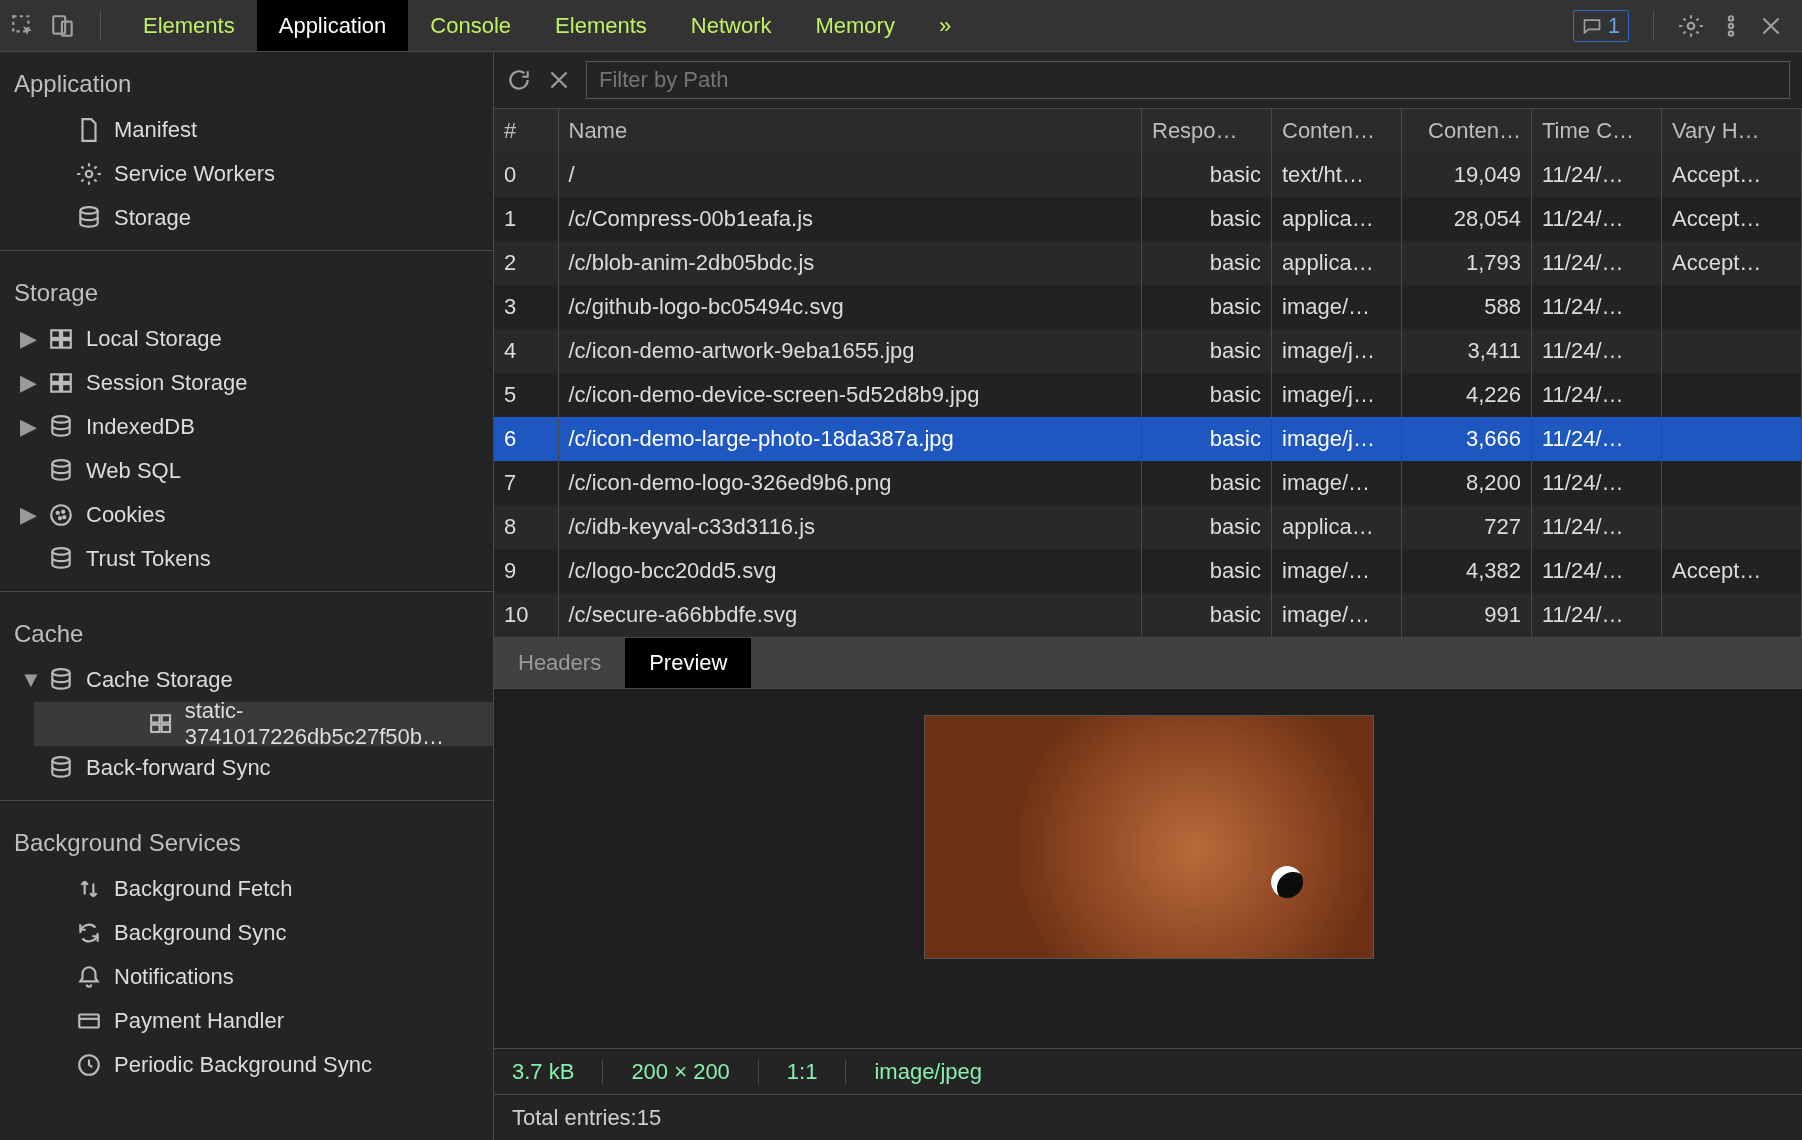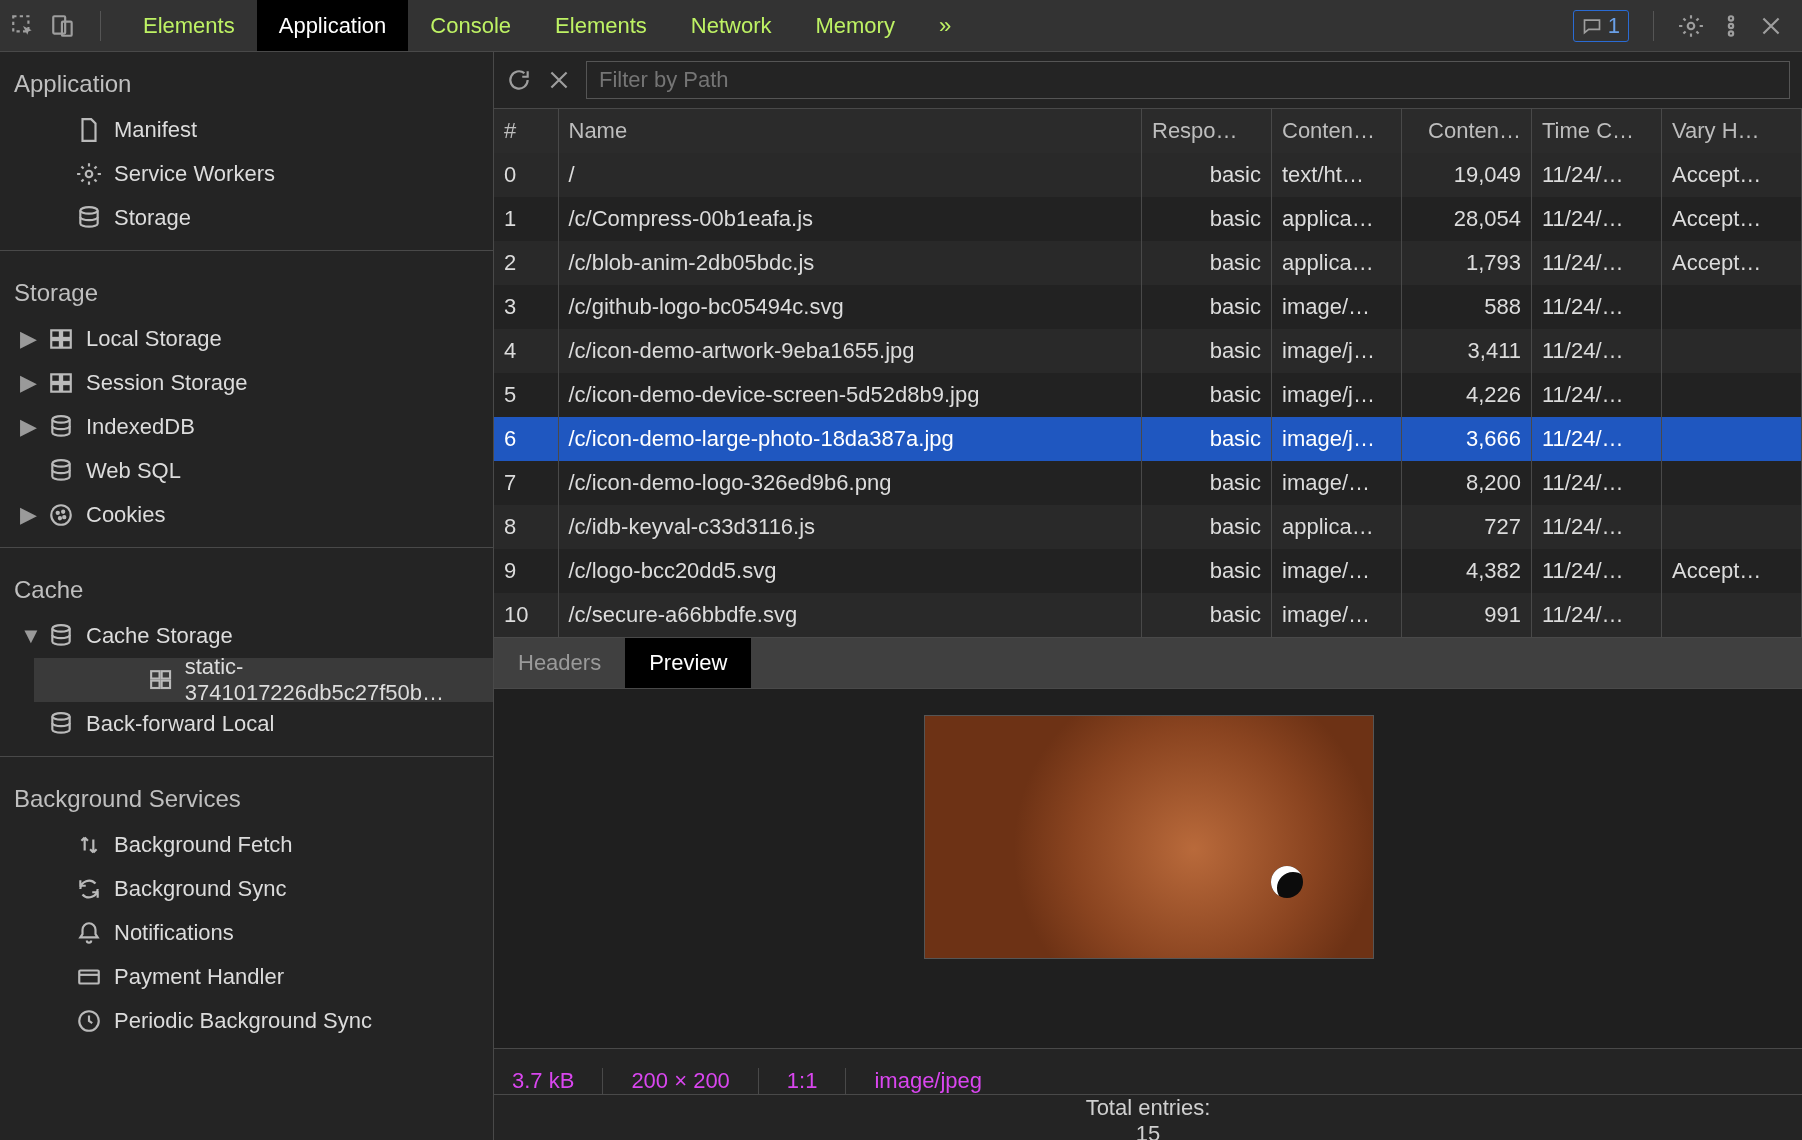--- a/index.html
+++ b/index.html
@@ -64,25 +64,25 @@
 .detail-tabs { display: flex; align-items: stretch; height: 52px; border-top: 1px solid #494949; border-bottom: 1px solid #494949; background: #404040; }
 .detail-tab { padding: 0 24px; display: flex; align-items: center; color: #9a9a9a; cursor: pointer; }
 .detail-tab.active { background: #000; color: #fff; }
 
 
 .preview { flex: 1; background: #1f1f1f; display: flex; align-items: flex-start; padding: 26px 0 0 430px; }
 .preview-img { width: 450px; height: 244px; background: radial-gradient(circle at 60% 55%, #b96a3b 0%, #8a4420 40%, #6d3215 60%), linear-gradient(135deg,#2d5a1f 0%,#4f7a2f 100%); border: 1px solid #555; position: relative; overflow: hidden; }
 .preview-img::before { content: ""; position: absolute; right: 70px; bottom: 60px; width: 32px; height: 32px; background: #0c0c0c; border-radius: 50%; box-shadow: 6px 6px 0 0 #fff inset; }
 
 
-.preview-info { height: 46px; border-top: 1px solid #494949; display: flex; align-items: flex-end; gap: 0; padding: 0 18px; color: #d946ef; }
+.preview-info { height: 46px; border-top: 1px solid #494949; display: flex; align-items: center; gap: 0; padding: 0 18px; color: #86efac; }
 .pi-cell { padding: 0 28px; border-right: 1px solid #494949; }
 .pi-cell:first-child { padding-left: 0; }
 .pi-cell:last-child { border-right: none; }
-.preview-total { height: 46px; border-top: 1px solid #494949; display: flex; align-items: center; padding: 0 18px; color: #cfcfcf; flex-direction: column; }
+.preview-total { height: 46px; border-top: 1px solid #494949; display: flex; align-items: center; padding: 0 18px; color: #cfcfcf; }
 
 svg { stroke: #9e9e9e; fill: none; stroke-width: 2; }
 .sb-icon svg { stroke: #bababa; }
 </style>
 </head>
 <body>
 
 <div class="top-bar">
   <div class="top-left-icons">
     <span class="ri-icon">
@@ -230,20 +230,31 @@
             <svg viewBox="0 0 24 24">
               <circle cx="12" cy="12" r="9"></circle>
               <circle cx="9" cy="10" r="1" fill="#bababa"></circle>
               <circle cx="14" cy="9" r="1" fill="#bababa"></circle>
               <circle cx="11" cy="15" r="1" fill="#bababa"></circle>
               <circle cx="15" cy="14" r="1" fill="#bababa"></circle>
             </svg>
           </span>
           <span>Cookies</span>
         </div>
+        <div class="sb-item noexp">
+          <span class="exp"></span>
+          <span class="sb-icon">
+            <svg viewBox="0 0 24 24">
+              <ellipse cx="12" cy="5" rx="8" ry="3"></ellipse>
+              <path d="M4 5v6c0 1.7 3.6 3 8 3s8-1.3 8-3V5"></path>
+              <path d="M4 11v6c0 1.7 3.6 3 8 3s8-1.3 8-3v-6"></path>
+            </svg>
+          </span>
+          <span>Trust Tokens</span>
+        </div>
       </div>
     <div class="sep"></div>
 
     <div class="sec-title">Cache</div>
     <div id="sb-cache">
         <div class="sb-item ">
           <span class="exp">▼</span>
           <span class="sb-icon">
             <svg viewBox="0 0 24 24">
               <ellipse cx="12" cy="5" rx="8" ry="3"></ellipse>
@@ -267,21 +278,21 @@
         </div>
         <div class="sb-item noexp">
           <span class="exp"></span>
           <span class="sb-icon">
             <svg viewBox="0 0 24 24">
               <ellipse cx="12" cy="5" rx="8" ry="3"></ellipse>
               <path d="M4 5v6c0 1.7 3.6 3 8 3s8-1.3 8-3V5"></path>
               <path d="M4 11v6c0 1.7 3.6 3 8 3s8-1.3 8-3v-6"></path>
             </svg>
           </span>
-          <span>Back-forward Local</span>
+          <span>Back-forward Sync</span>
         </div>
       </div>
     <div class="sep"></div>
 
     <div class="sec-title">Background Services</div>
     <div id="sb-bg">
         <div class="sb-item sub noexp">
           <span class="exp"></span>
           <span class="sb-icon">
             <svg viewBox="0 0 24 24">

